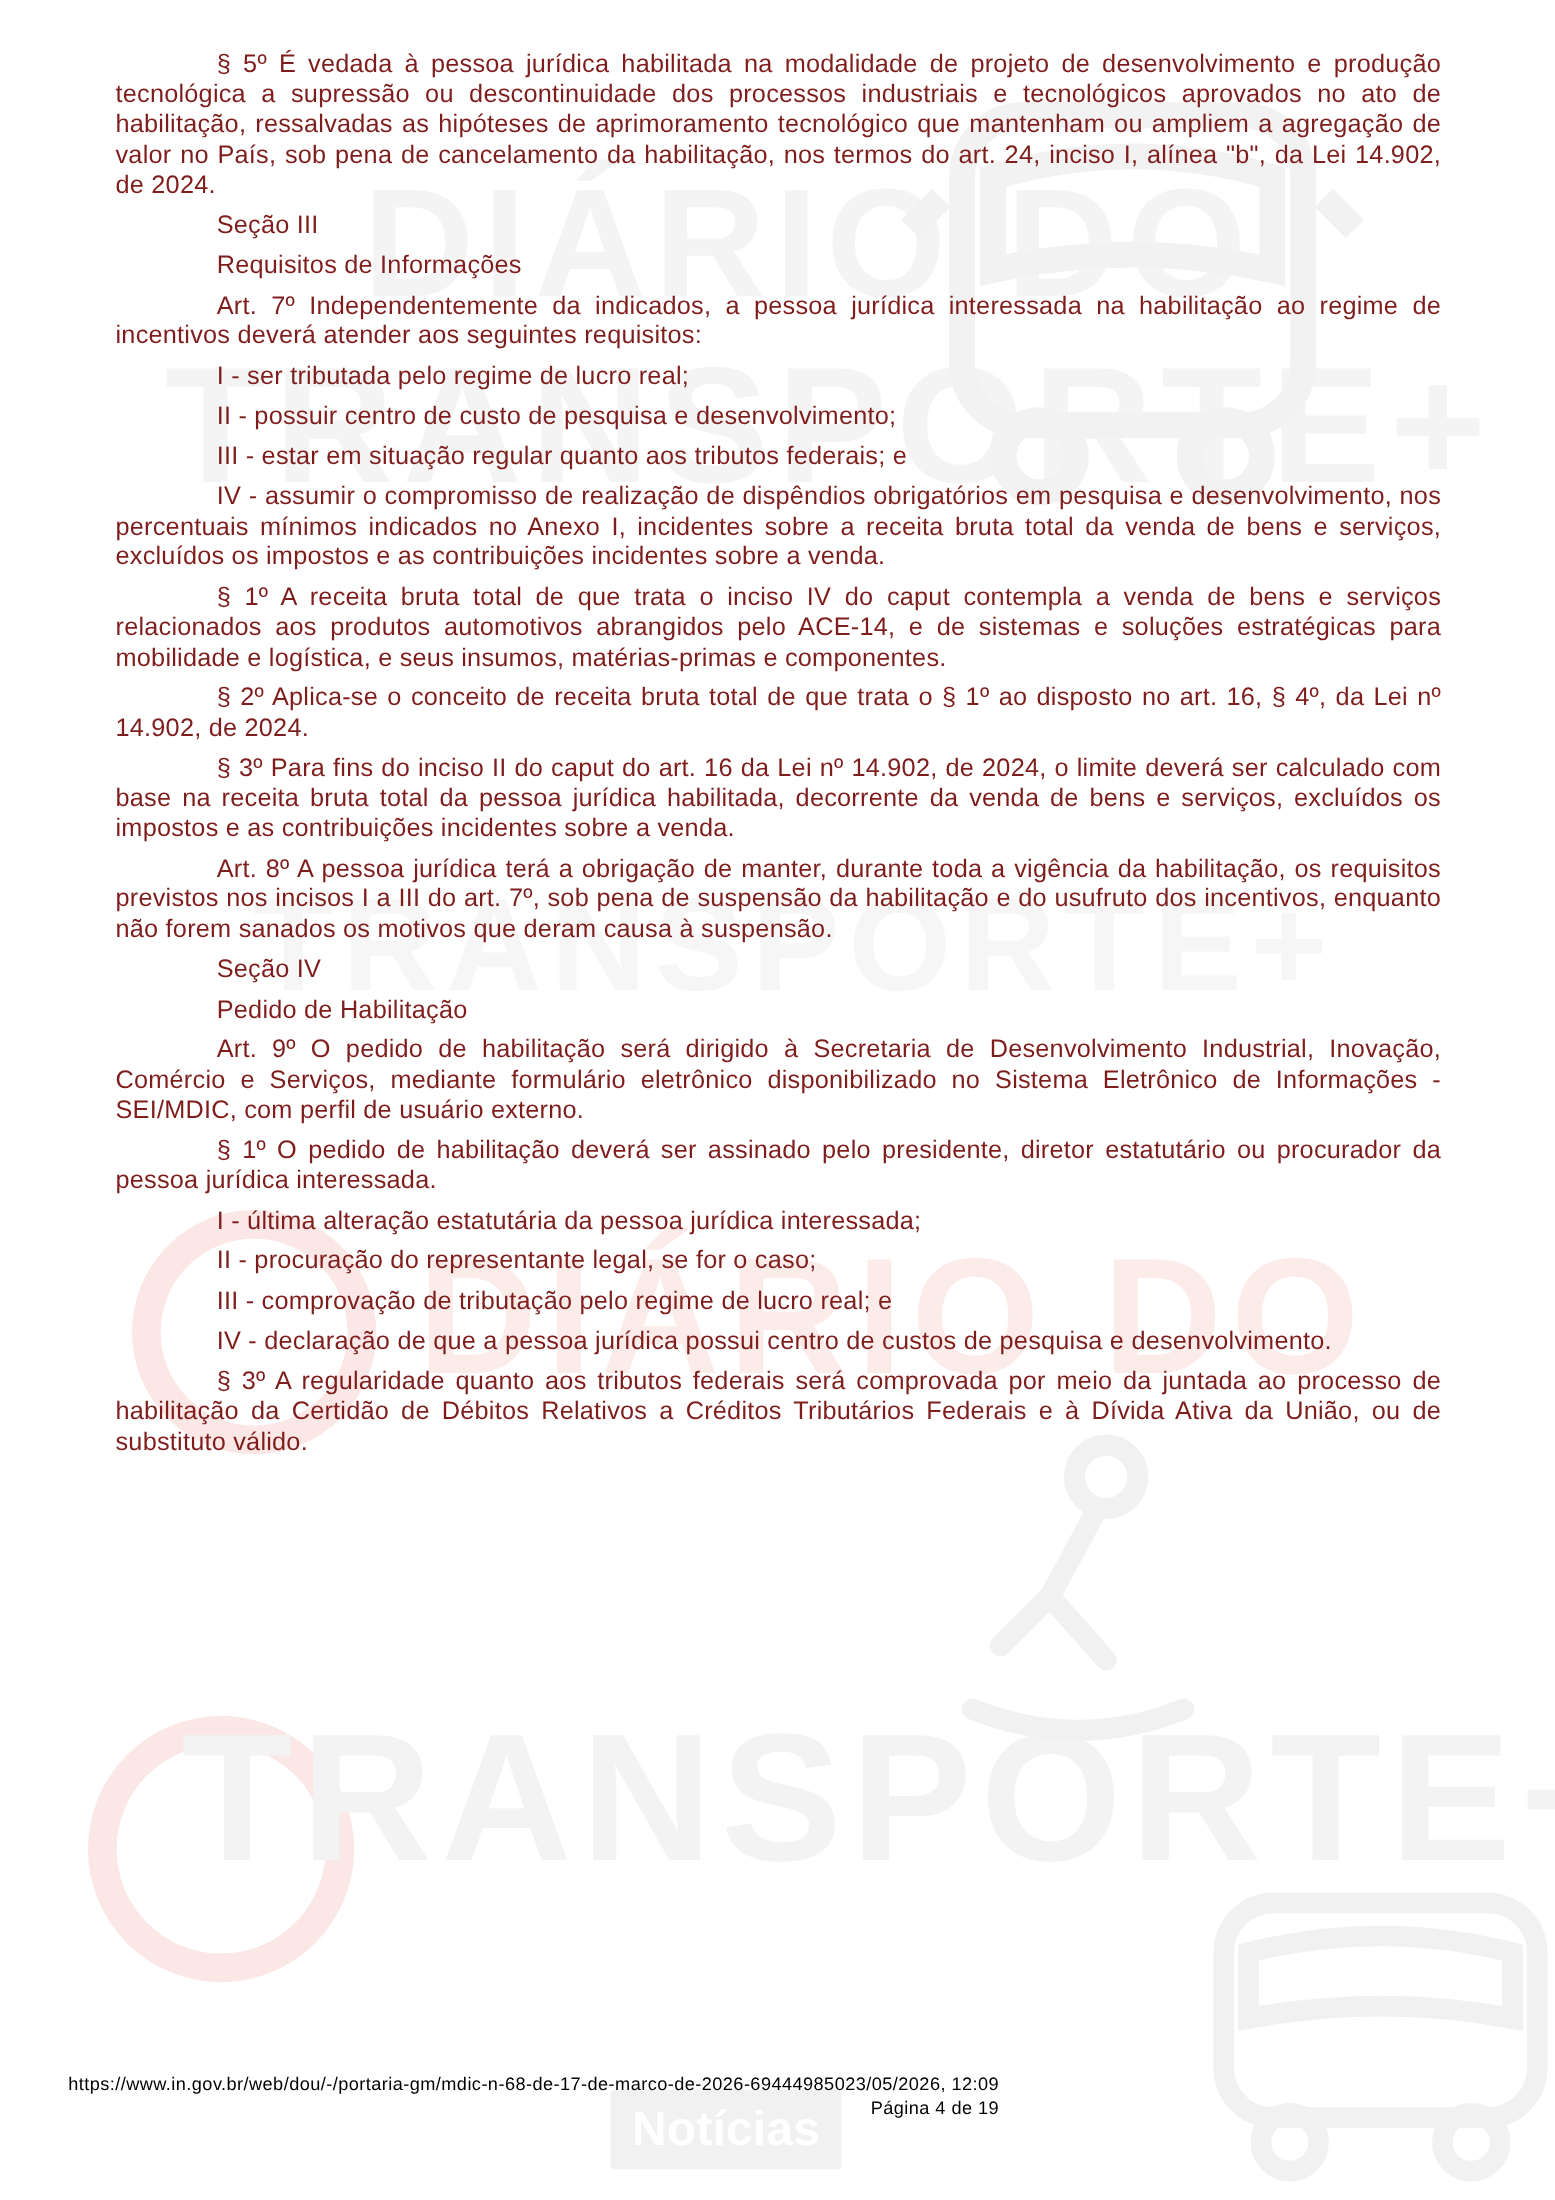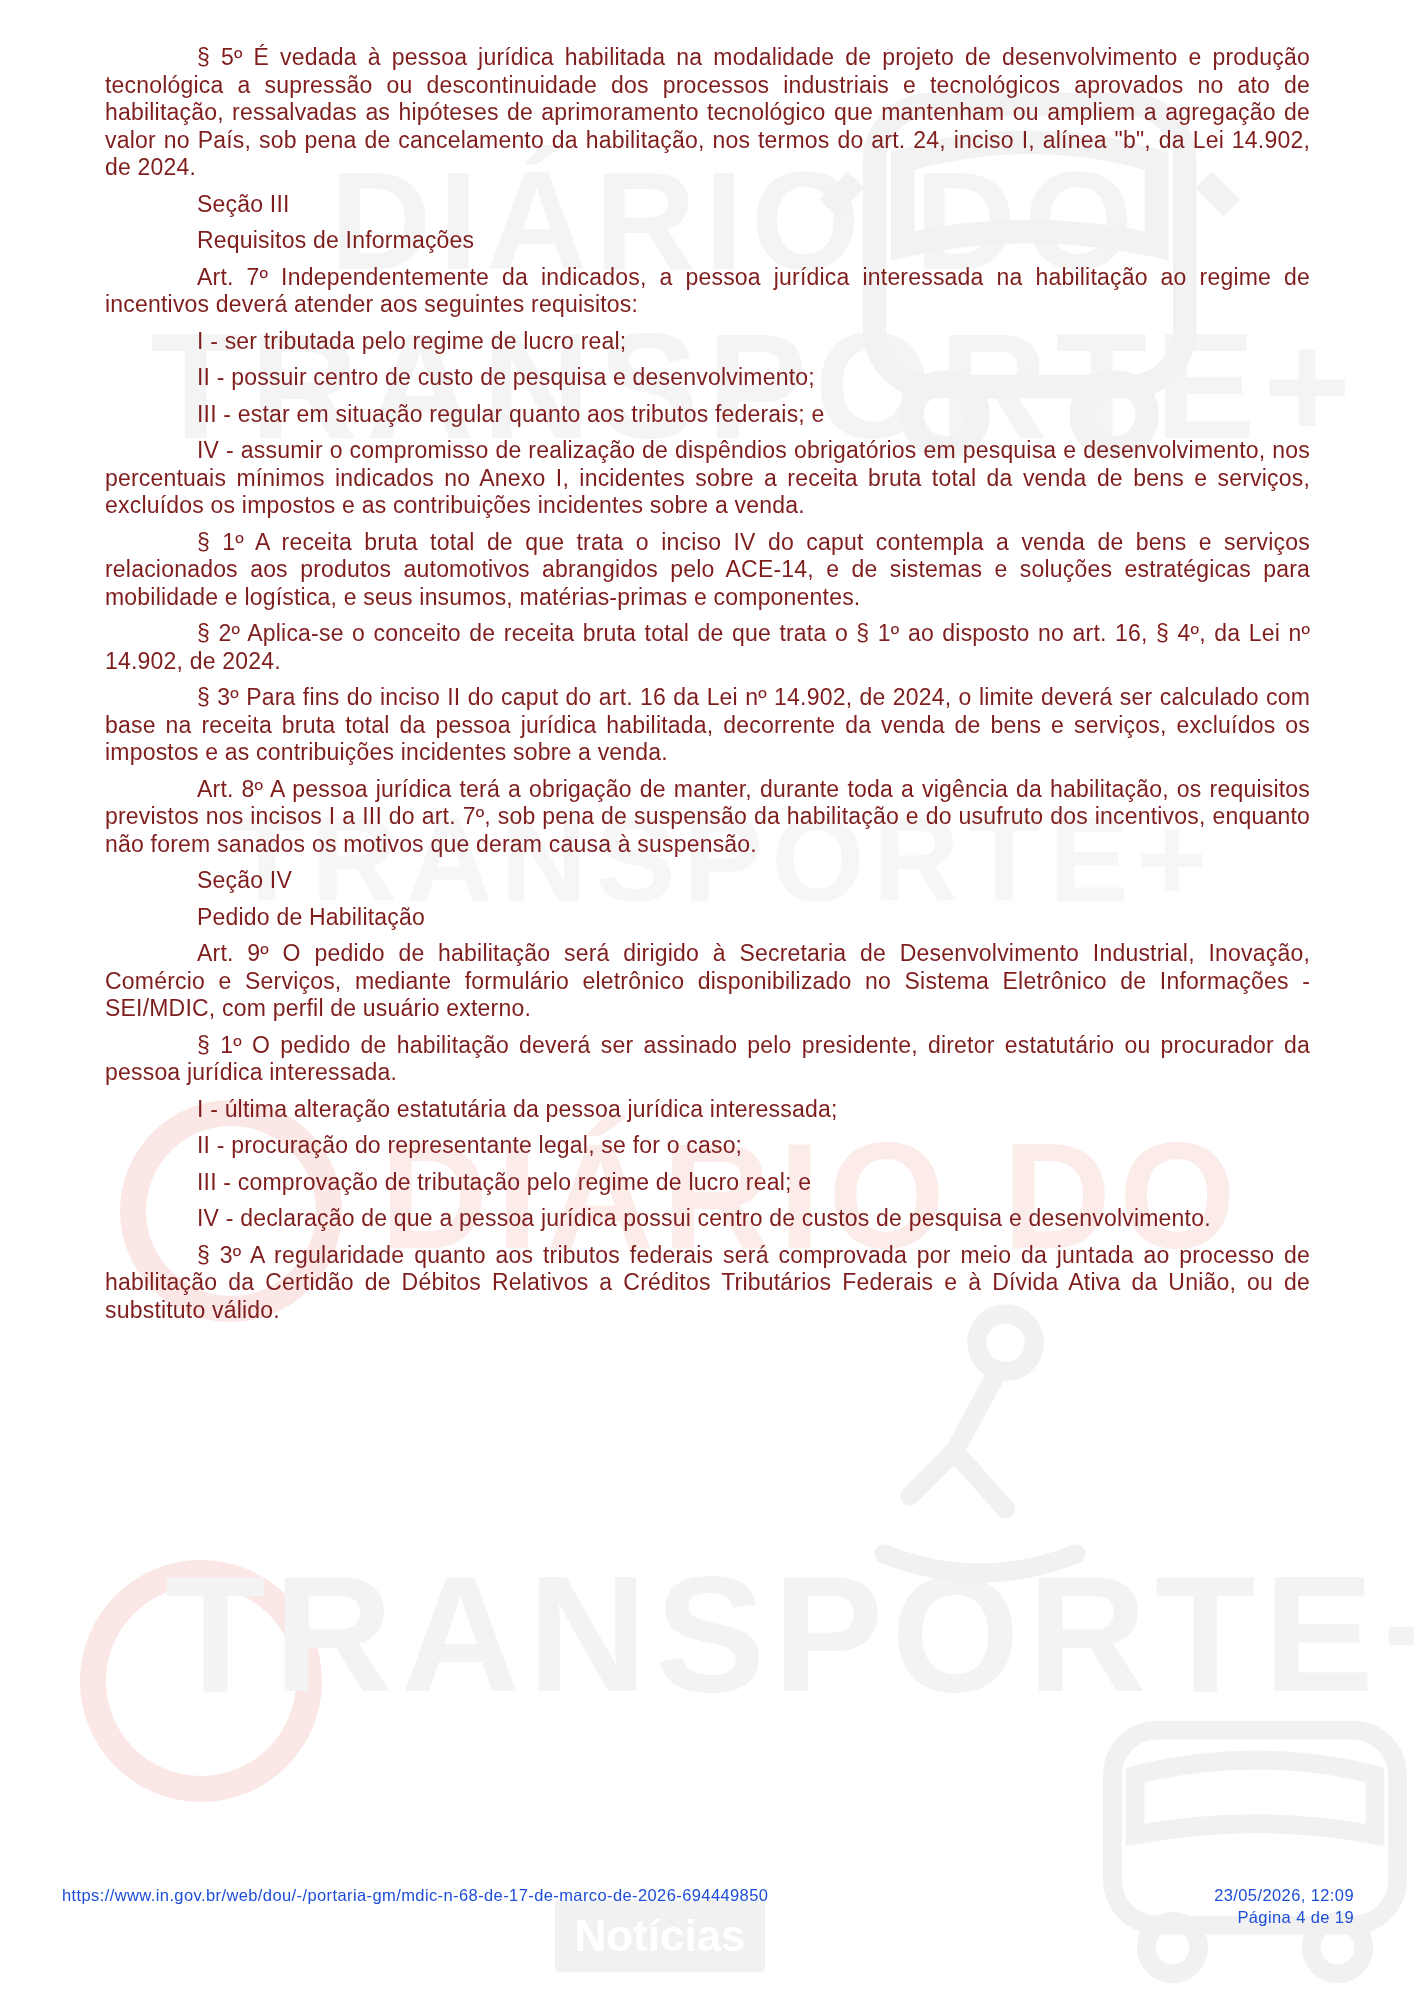--- a/index.html
+++ b/index.html
@@ -44,22 +44,22 @@
     line-height:27.5px;
     letter-spacing:0.2px;
   }
   .doc p{margin:0 0 9px 0;text-indent:92px;}
   .doc p.para{text-align:justify;}
   .doc p.heading,.doc p.item{text-align:left;}
   
   .footer{
     position:absolute;z-index:1;
     left:62px;right:60px;top:1884px;
-    display:flex;justify-content:space-between;align-items:flex-start;
-    color:#1d4ed8;
+    display:flex;justify-content:flex-start;align-items:flex-start;
+    color:#000000;
     font-size:16.5px;
     line-height:22px;
     letter-spacing:0.4px;
   }
   .footer .right{text-align:right;}
 </style>
 </head>
 <body>
 
 <div class="wm-layer">

